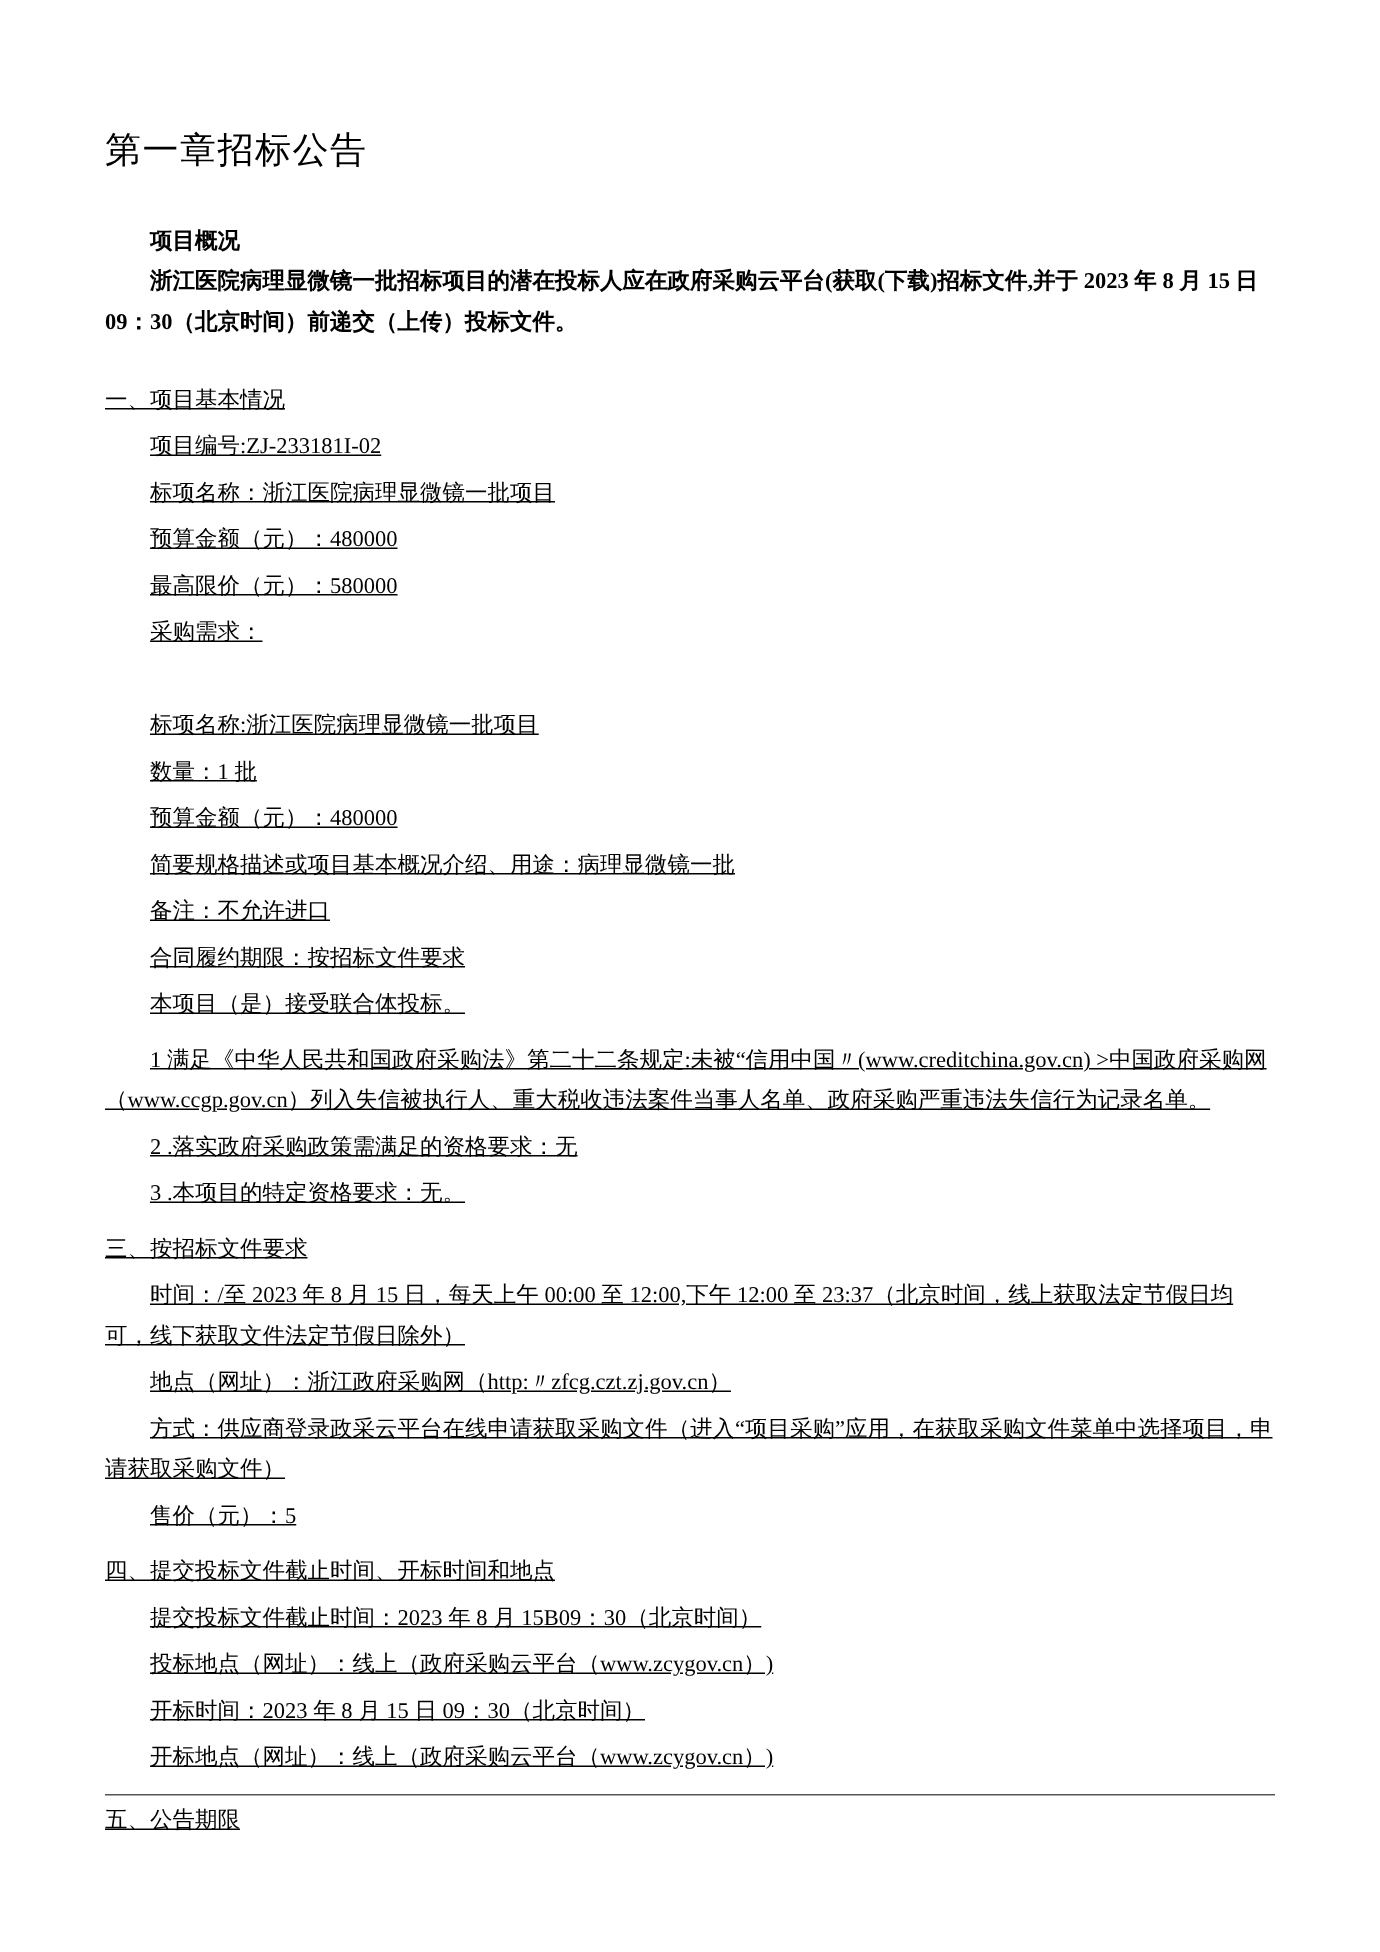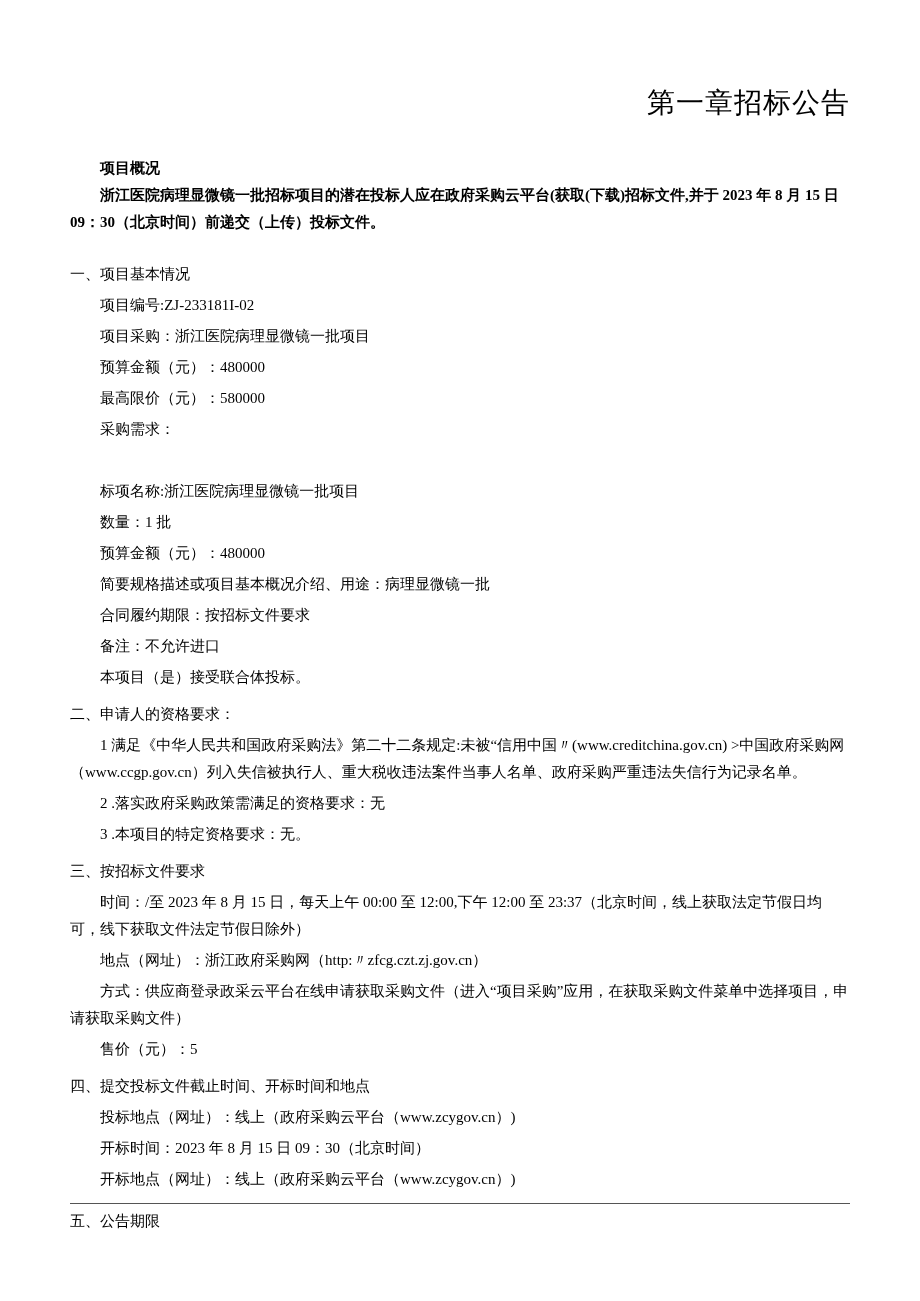--- a/index.html
+++ b/index.html
@@ -7,45 +7,45 @@
       font-size: 15px;
       line-height: 1.8;
       color: #000;
       background: #fff;
       margin: 0;
       padding: 60px 70px 40px 70px;
       width: 920px;
       box-sizing: border-box;
     }
     h1 {
-      text-align: right;
-      font-size: 28px;
+      text-align: left;
+      font-size: 24px;
       font-weight: normal;
       margin: 20px 0 25px 0;
       letter-spacing: 1px;
-      font-family: Liberation Mono, monospace;
     }
     .intro {
       margin-bottom: 25px;
     }
     .intro p {
       margin: 0;
       text-indent: 2em;
       font-weight: bold;
     }
     .section-title {
       margin: 20px 0 15px 0;
       text-indent: 0;
     }
     .section {
       margin-bottom: 10px;
     }
     .section p {
       margin: 4px 0;
       text-indent: 2em;
+      text-decoration: underline;
     }
     .section p.noindent {
       text-indent: 0;
     }
     .section .sub {
       text-indent: 2em;
     }
     .hr {
       border: none;
       border-top: 1px solid #555;
@@ -58,51 +58,51 @@
 <h1>第一章招标公告</h1>
 
 <div class="intro">
   <p>项目概况</p>
   <p>浙江医院病理显微镜一批招标项目的潜在投标人应在政府采购云平台(获取(下载)招标文件,并于 2023 年 8 月 15 日 09：30（北京时间）前递交（上传）投标文件。</p>
 </div>
 
 <div class="section">
   <p class="noindent section-title">一、项目基本情况</p>
   <p class="sub">项目编号:ZJ-233181I-02</p>
-  <p class="sub">项目采购：浙江医院病理显微镜一批项目</p>
+  <p class="sub">标项名称：浙江医院病理显微镜一批项目</p>
   <p class="sub">预算金额（元）：480000</p>
   <p class="sub">最高限价（元）：580000</p>
   <p class="sub">采购需求：</p>
   <br>
   <p class="sub">标项名称:浙江医院病理显微镜一批项目</p>
   <p class="sub">数量：1 批</p>
   <p class="sub">预算金额（元）：480000</p>
   <p class="sub">简要规格描述或项目基本概况介绍、用途：病理显微镜一批</p>
+  <p class="sub">备注：不允许进口</p>
   <p class="sub">合同履约期限：按招标文件要求</p>
-  <p class="sub">备注：不允许进口</p>
   <p class="sub">本项目（是）接受联合体投标。</p>
 </div>
 
 <div class="section">
-  <p class="noindent">二、申请人的资格要求：</p>
   <p class="sub">1 满足《中华人民共和国政府采购法》第二十二条规定:未被“信用中国〃(www.creditchina.gov.cn) &gt;中国政府采购网（www.ccgp.gov.cn）列入失信被执行人、重大税收违法案件当事人名单、政府采购严重违法失信行为记录名单。</p>
   <p class="sub">2 .落实政府采购政策需满足的资格要求：无</p>
   <p class="sub">3 .本项目的特定资格要求：无。</p>
 </div>
 
 <div class="section">
   <p class="noindent section-title">三、按招标文件要求</p>
   <p class="sub">时间：/至 2023 年 8 月 15 日，每天上午 00:00 至 12:00,下午 12:00 至 23:37（北京时间，线上获取法定节假日均可，线下获取文件法定节假日除外）</p>
   <p class="sub">地点（网址）：浙江政府采购网（http:〃zfcg.czt.zj.gov.cn）</p>
   <p class="sub">方式：供应商登录政采云平台在线申请获取采购文件（进入“项目采购”应用，在获取采购文件菜单中选择项目，申请获取采购文件）</p>
   <p class="sub">售价（元）：5</p>
 </div>
 
 <div class="section">
   <p class="noindent section-title">四、提交投标文件截止时间、开标时间和地点</p>
+  <p class="sub">提交投标文件截止时间：2023 年 8 月 15B09：30（北京时间）</p>
   <p class="sub">投标地点（网址）：线上（政府采购云平台（www.zcygov.cn）)</p>
   <p class="sub">开标时间：2023 年 8 月 15 日 09：30（北京时间）</p>
   <p class="sub">开标地点（网址）：线上（政府采购云平台（www.zcygov.cn）)</p>
 </div>
 
 <hr class="hr">
 
 <div class="section">
   <p class="noindent">五、公告期限</p>
 </div>

